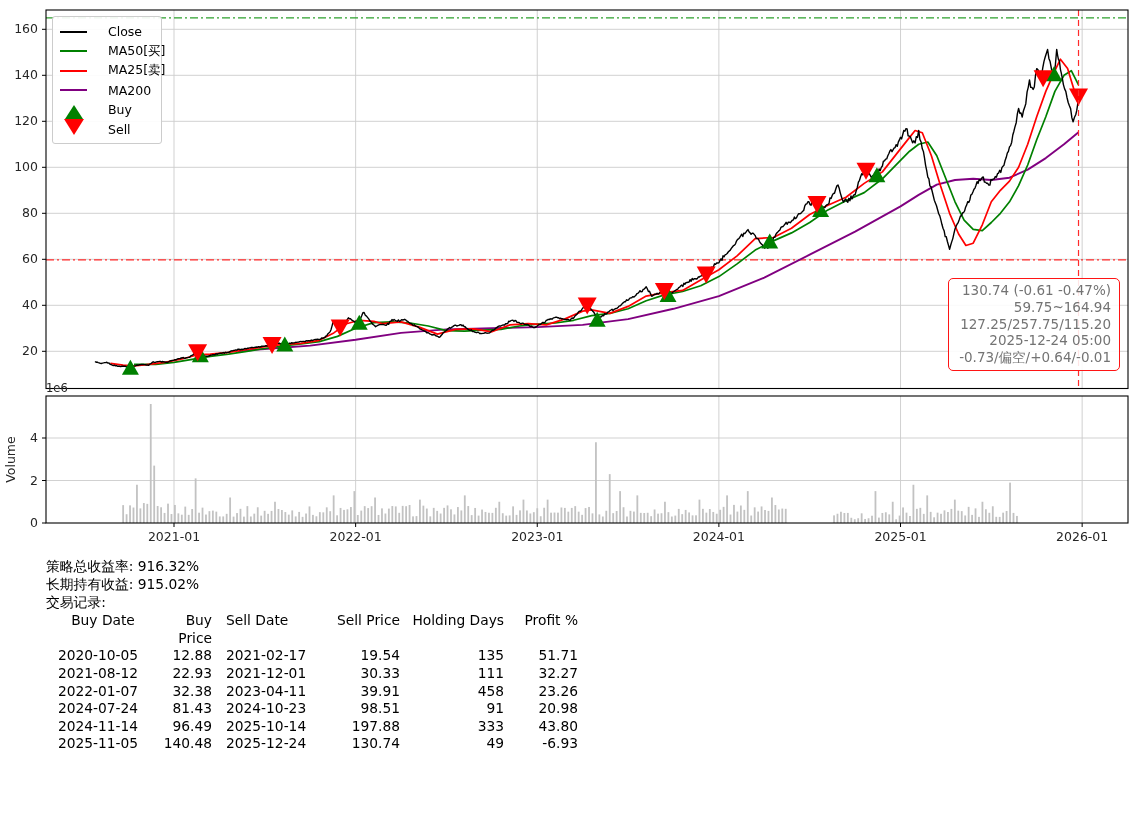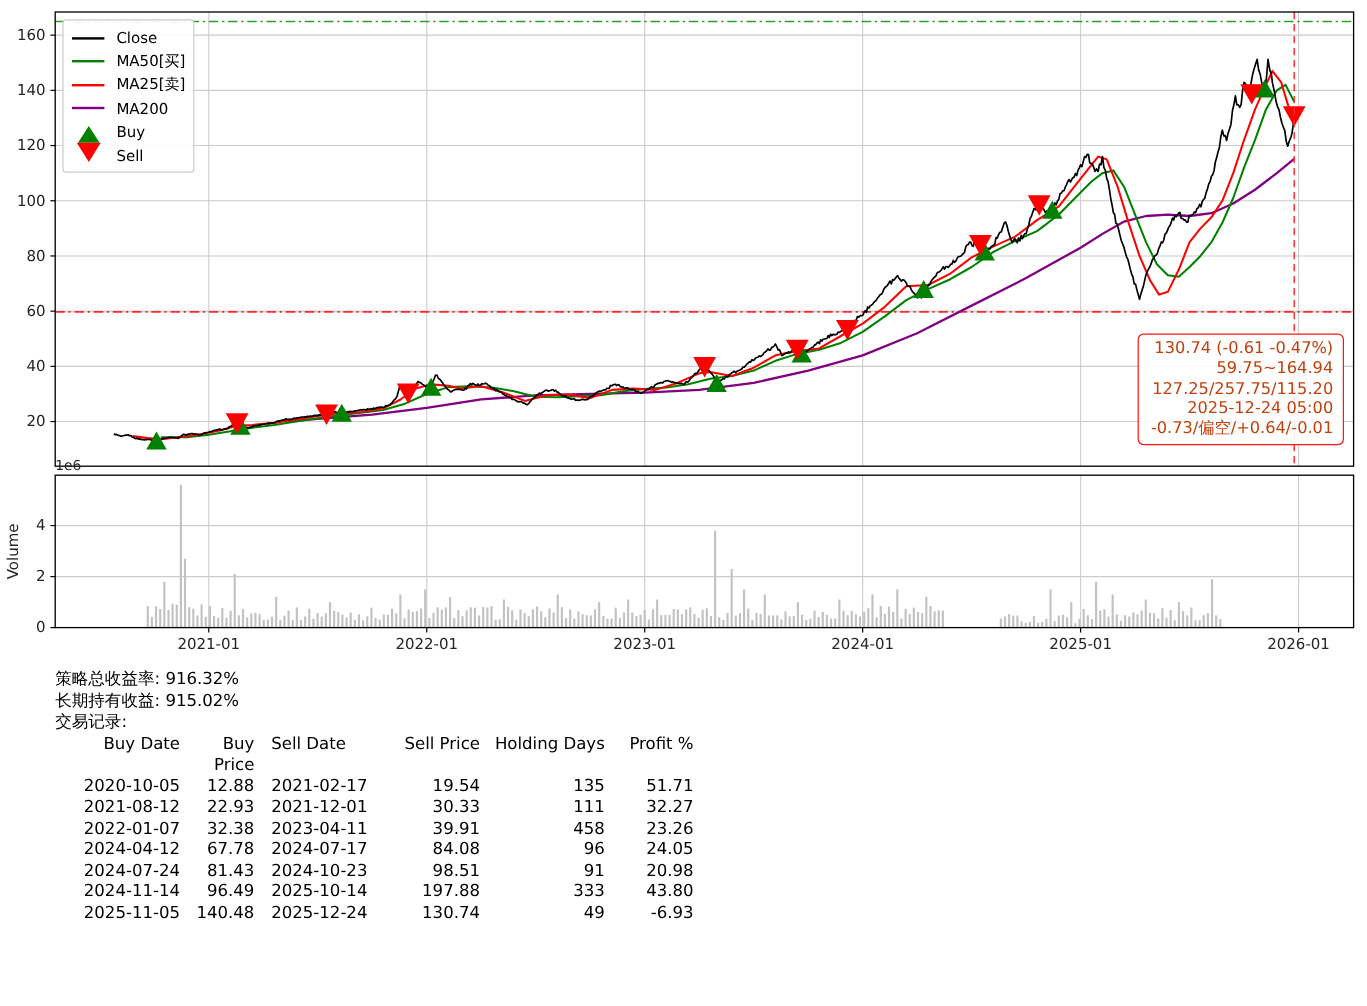--- a/index.html
+++ b/index.html
@@ -9,35 +9,35 @@
   svg text { font-family:"DejaVu Sans","Liberation Sans",sans-serif; }
 
   .legend {
     position:absolute; left:52px; top:16px; width:110px;
     background:rgba(255,255,255,0.92); border:1px solid #cccccc; border-radius:3px;
     padding:5px 9px 4px 7px; z-index:5;
   }
   .legend-row { display:flex; align-items:center; height:19.5px; }
   .legend-swatch { width:27px; display:flex; justify-content:center; align-items:center; flex:0 0 27px; }
   .legend-line { width:27px; height:0; border-top-style:solid; border-top-width:2px; }
-  .legend-label { margin-left:10px; font-size:12.5px; white-space:nowrap; }
+  .legend-label { margin-left:21px; font-size:12.5px; white-space:nowrap; }
   .tri-up { width:0; height:0; border-left:9px solid transparent; border-right:9px solid transparent; border-bottom:14px solid #008000; margin-bottom:-5px; }
   .tri-down { width:0; height:0; border-left:10px solid transparent; border-right:10px solid transparent; border-top:16px solid #ff0000; margin-top:-4px; }
 
   .annot {
     position:absolute; right:19px; top:278px;
     border:1.4px solid #ff1414; border-radius:5px; background:rgba(255,255,255,0.88);
-    padding:3px 8px 4px 10px; text-align:right; color:#c2410c;
+    padding:3px 8px 4px 10px; text-align:right; color:#737373;
     font-size:13.5px; line-height:16.8px; white-space:nowrap; z-index:4;
   }
 
   .bottom-text { position:absolute; left:46px; top:557px; font-size:13.8px; line-height:18.1px; }
   .trade-table { margin-top:1px; font-size:13.8px; }
   .t-row { display:grid; grid-template-columns:104px 62px 112px 76px 104px 74px; line-height:17.6px; }
-  .t-row .c1 { text-align:right; }
+  .t-row .c1 { text-align:center; }
   .t-row .c3 { text-align:left; padding-left:14px; }
   .t-row .c2, .t-row .c4, .t-row .c5, .t-row .c6 { text-align:right; }
   .t-head .c1 { padding-left:10px; }
 </style>
 </head>
 <body>
 
 <div class="figure">
   <svg id="plot" width="1139" height="550" viewBox="0 0 1139 550">
       <line x1="174" y1="10" x2="174" y2="388.5" stroke="#cccccc" stroke-width="0.9"></line>
@@ -457,28 +457,20 @@
           </div>
           <div class="t-row">
             <div class="c1">2022-01-07</div>
             <div class="c2">32.38</div>
             <div class="c3">2023-04-11</div>
             <div class="c4">39.91</div>
             <div class="c5">458</div>
             <div class="c6">23.26</div>
           </div>
           <div class="t-row">
-            <div class="c1">2024-04-12</div>
-            <div class="c2">67.78</div>
-            <div class="c3">2024-07-17</div>
-            <div class="c4">84.08</div>
-            <div class="c5">96</div>
-            <div class="c6">24.05</div>
-          </div>
-          <div class="t-row">
             <div class="c1">2024-07-24</div>
             <div class="c2">81.43</div>
             <div class="c3">2024-10-23</div>
             <div class="c4">98.51</div>
             <div class="c5">91</div>
             <div class="c6">20.98</div>
           </div>
           <div class="t-row">
             <div class="c1">2024-11-14</div>
             <div class="c2">96.49</div>

